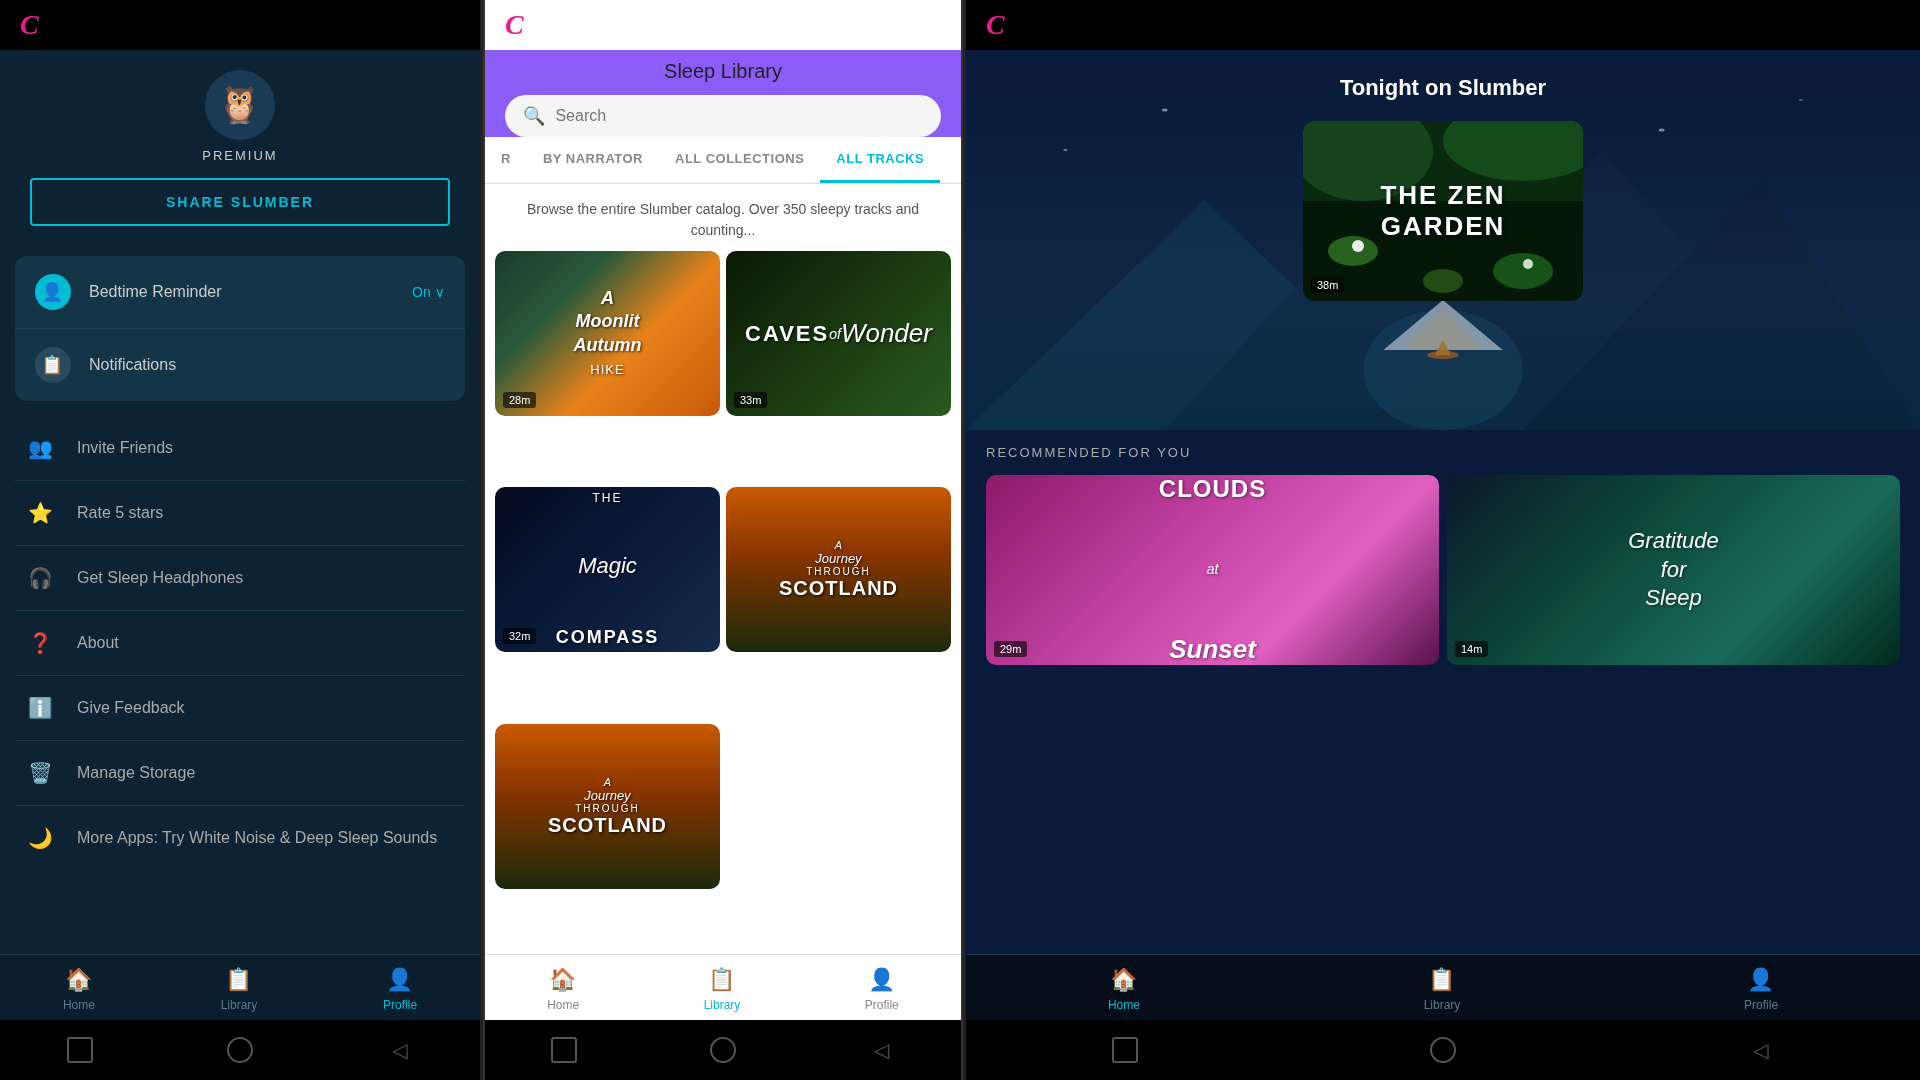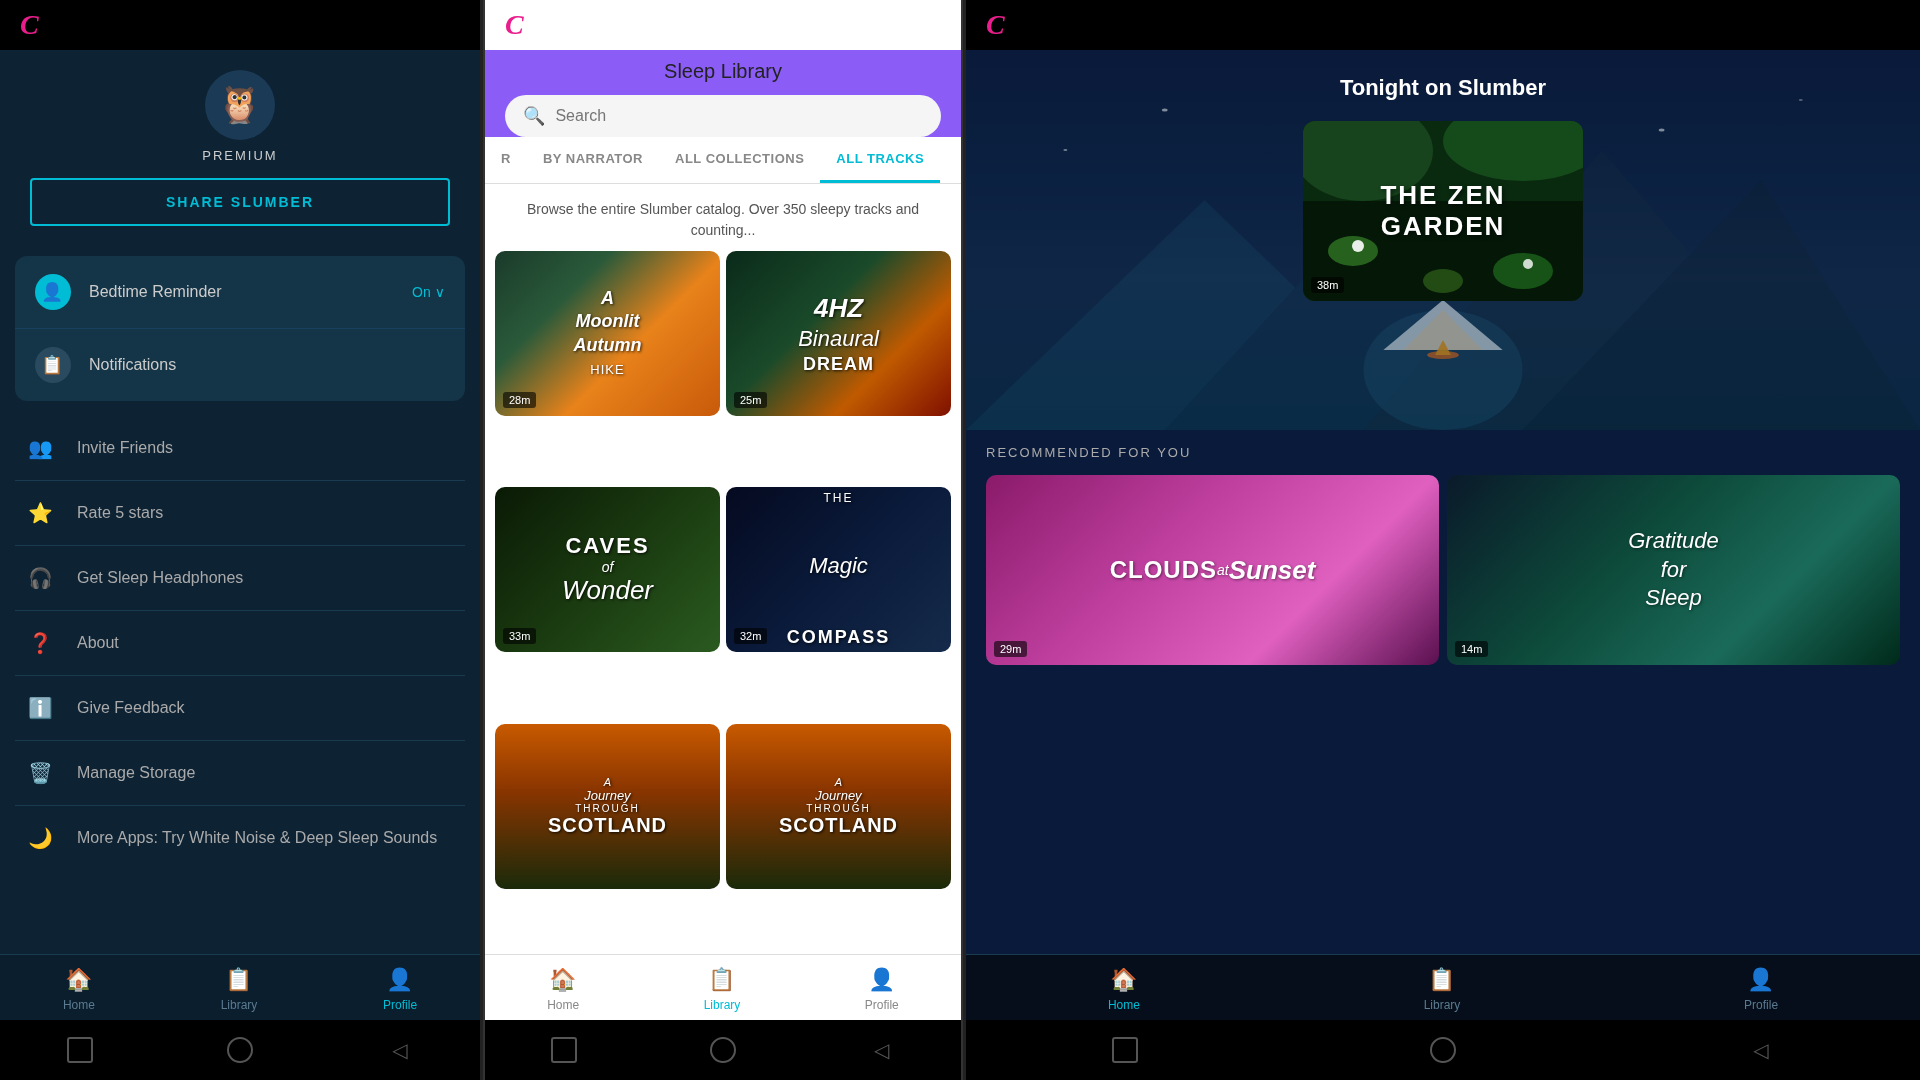--- a/index.html
+++ b/index.html
@@ -632,31 +632,23 @@
 
     <div class="track-card">
       <div class="track-bg track-card-moonlit">
         <div class="track-title">
           A<br><em>Moonlit<br>Autumn</em><br><span style="font-style:normal;font-size:13px;font-weight:400;letter-spacing:1px;">HIKE</span>
         </div>
       </div>
       <div class="track-duration">28m</div>
     </div>
 
+
     <div class="track-card">
-      <div class="track-bg track-card-binaural" style="flex-direction:column; gap:2px;">
-        <div style="color:white; font-size:26px; font-weight:900; font-style:italic; text-shadow:1px 1px 3px rgba(0,0,0,0.8);">4HZ</div>
-        <div style="color:white; font-size:22px; font-style:italic; text-shadow:1px 1px 3px rgba(0,0,0,0.8);">Binaural</div>
-        <div style="color:white; font-size:18px; font-weight:900; letter-spacing:1px; text-shadow:1px 1px 3px rgba(0,0,0,0.8);">DREAM</div>
-      </div>
-      <div class="track-duration">25m</div>
-    </div>
-
-    <div class="track-card">
-      <div class="track-bg track-card-caves" style="flex-direction:column;">
+      <div class="track-bg track-card-caves" style="">
         <div style="color:white; font-size:22px; font-weight:900; letter-spacing:2px; text-shadow:1px 1px 3px rgba(0,0,0,0.8);">CAVES</div>
         <div style="color:white; font-size:14px; font-style:italic; text-shadow:1px 1px 3px rgba(0,0,0,0.8);">of</div>
         <div style="color:white; font-size:26px; font-style:italic; text-shadow:1px 1px 3px rgba(0,0,0,0.8);">Wonder</div>
       </div>
       <div class="track-duration">33m</div>
     </div>
 
     <div class="track-card">
       <div class="track-bg track-card-compass" style="flex-direction:column;">
         <div style="color:white; font-size:12px; letter-spacing:2px; text-shadow:1px 1px 3px rgba(0,0,0,0.8);">THE</div>
@@ -773,21 +765,21 @@
       <div class="featured-duration">38m</div>
     </div>
   </div>
 
   <div class="recommended-section">
     <div class="recommended-title">RECOMMENDED FOR YOU</div>
 
     <div class="recommended-grid">
 
       <div class="rec-card rec-card-clouds">
-        <div style="width:100%;height:100%;display:flex;align-items:center;justify-content:center;flex-direction:row;">
+        <div style="width:100%;height:100%;display:flex;align-items:center;justify-content:space-between;flex-direction:column;">
           <div style="color:white;font-size:24px;font-weight:900;letter-spacing:1px;text-shadow:1px 1px 3px rgba(0,0,0,0.5);">CLOUDS</div>
           <div style="color:white;font-size:14px;font-style:italic;text-shadow:1px 1px 3px rgba(0,0,0,0.5);">at</div>
           <div style="color:white;font-size:26px;font-style:italic;font-weight:bold;text-shadow:1px 1px 3px rgba(0,0,0,0.5);">Sunset</div>
         </div>
         <div class="rec-duration">29m</div>
       </div>
 
       <div class="rec-card rec-card-gratitude">
         <div style="width:100%;height:100%;display:flex;align-items:center;justify-content:center;padding:15px;">
           <div style="color:white;font-size:22px;font-style:italic;text-align:center;text-shadow:1px 1px 3px rgba(0,0,0,0.5);line-height:1.3;">Gratitude<br>for<br>Sleep</div>

